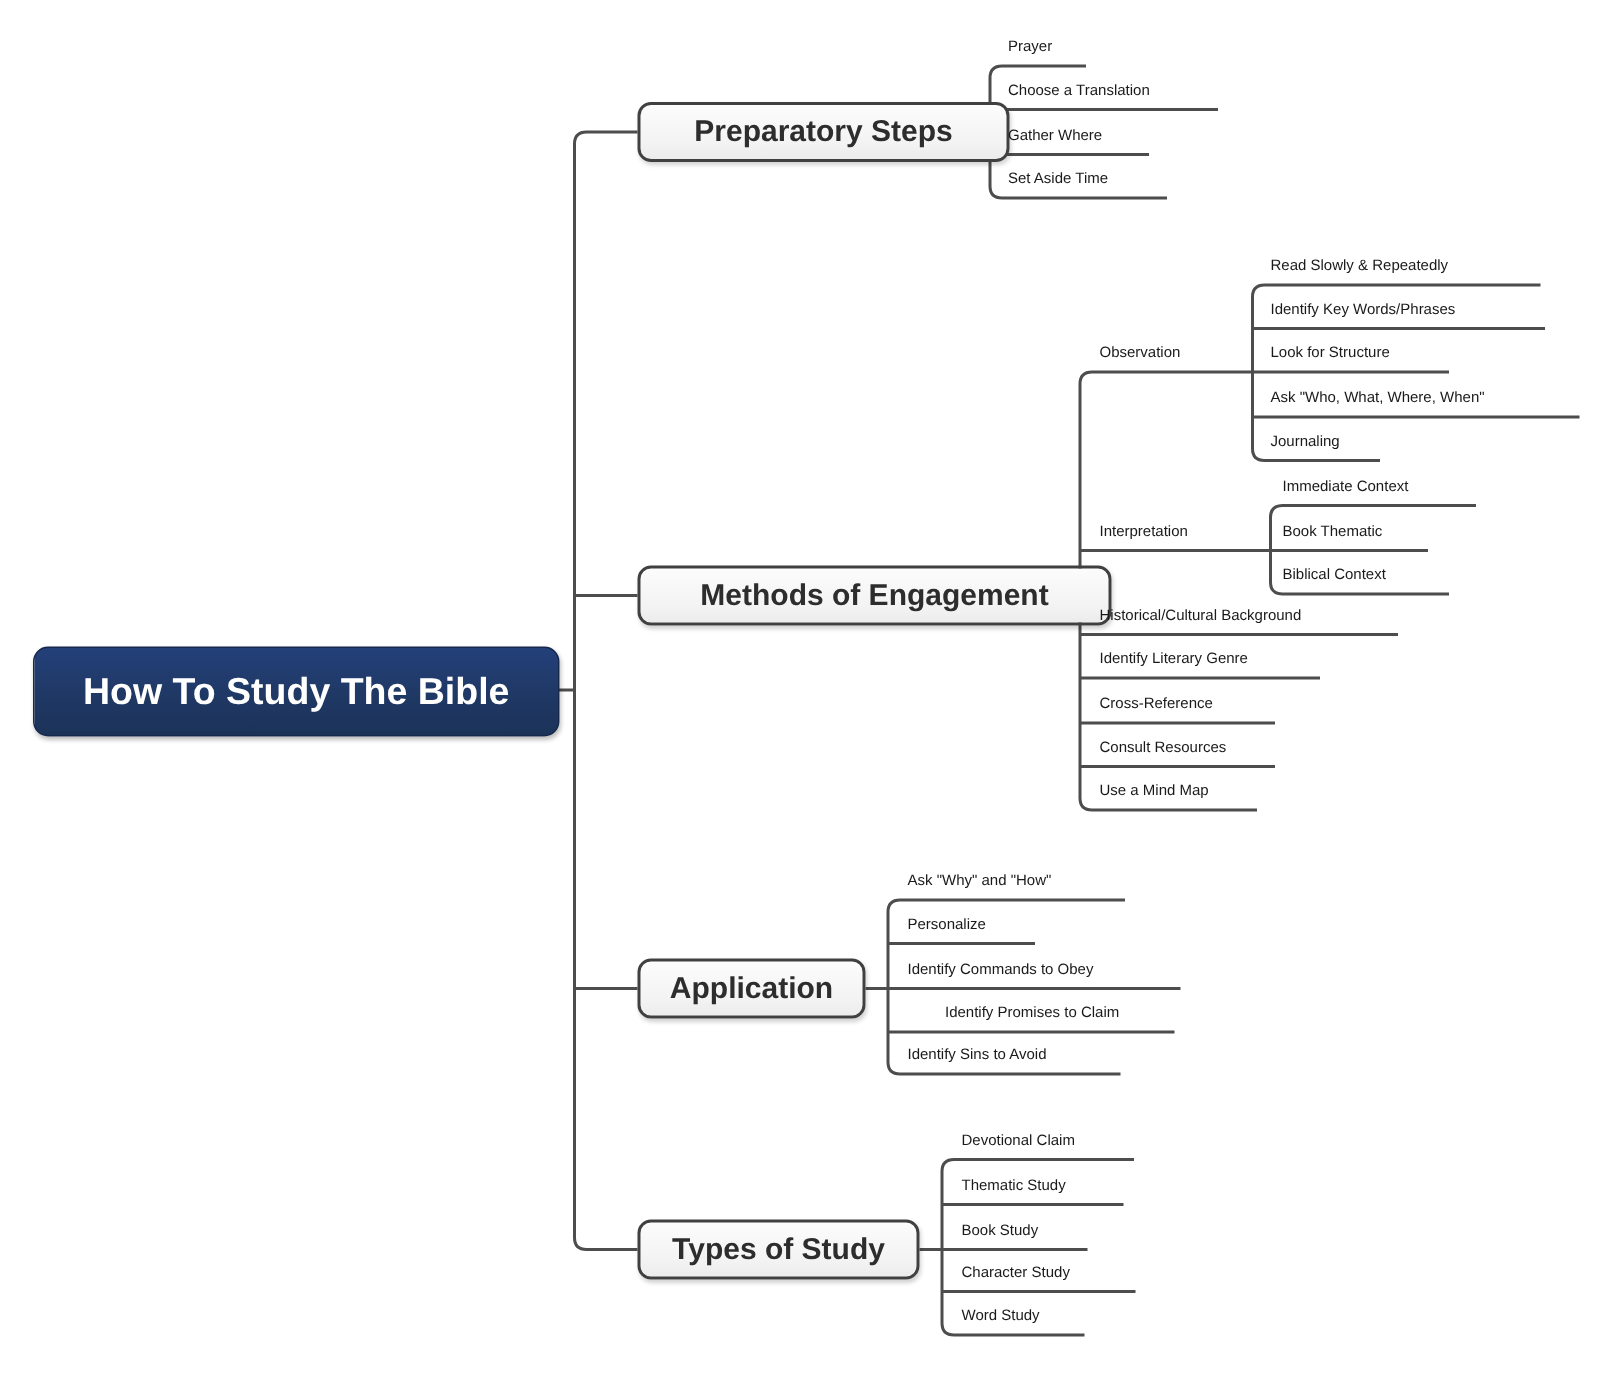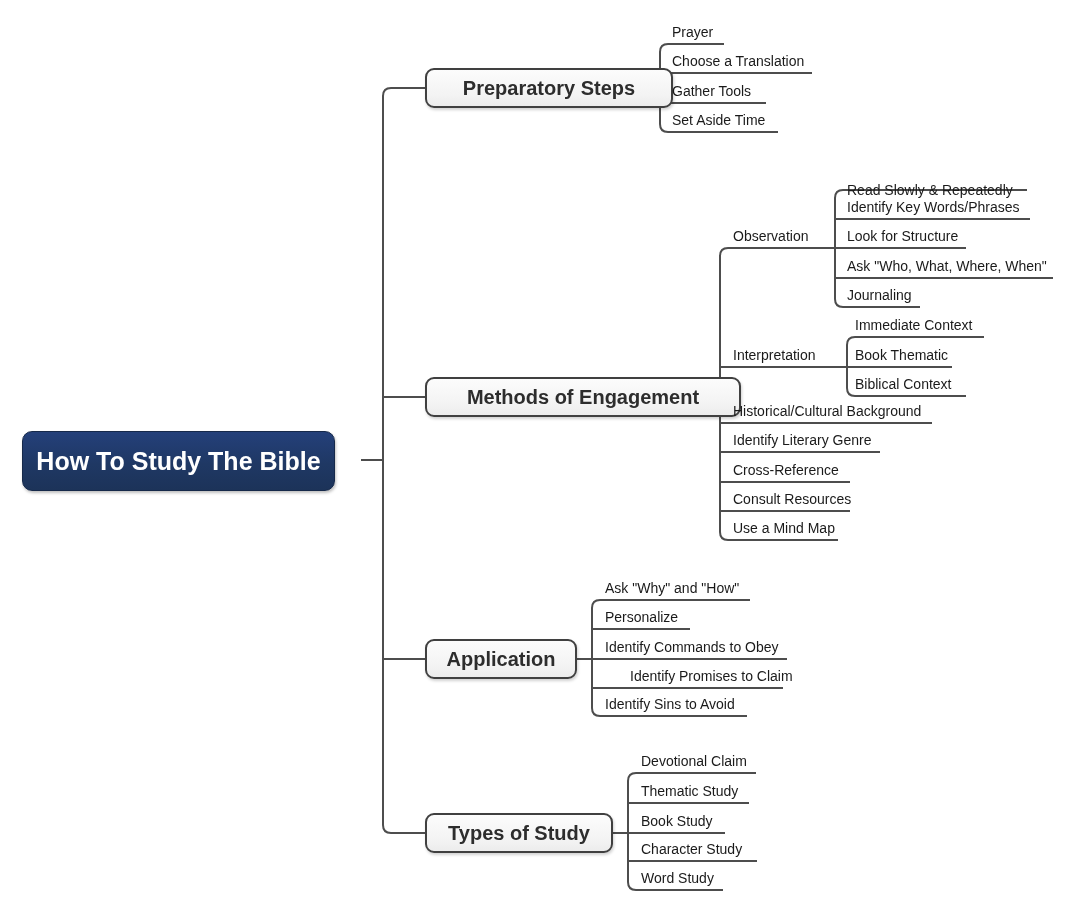--- a/index.html
+++ b/index.html
@@ -18,21 +18,21 @@
   }
   .wires path {
     fill: none;
     stroke: #4d4d4d;
     stroke-width: 2;
     stroke-linecap: butt;
   }
   .root-node {
     position: absolute;
     left: 22px; top: 431px;
-    width: 313px; height: 60px;
+    width: 351px; height: 60px;
     background: linear-gradient(180deg, #24407a 0%, #1f3864 55%, #1c3359 100%);
     border: 1px solid #16294a;
     border-radius: 10px;
     color: #ffffff;
     font-size: 25px;
     font-weight: bold;
     display: flex;
     align-items: center;
     justify-content: center;
     box-sizing: border-box;
@@ -52,21 +52,21 @@
     display: flex;
     align-items: center;
     justify-content: center;
     box-sizing: border-box;
     box-shadow: 1px 2px 3px rgba(0,0,0,0.18);
     white-space: nowrap;
     cursor: pointer;
   }
   .leaf-label {
     position: absolute;
-    font-size: 14px;
+    font-size: 10px;
     line-height: 18px;
     color: #1a1a1a;
     white-space: nowrap;
     cursor: pointer;
   }
 </style>
 </head>
 <body>
 
 <div class="canvas">
@@ -120,32 +120,32 @@
   <div class="topic-node" style="left:425px; top:68px; width:248px;">Preparatory Steps</div>
 
   <div class="topic-node" style="left:425px; top:377px; width:316px;">Methods of Engagement</div>
 
   <div class="topic-node" style="left:425px; top:813px; width:188px;">Types of Study</div>
 
   <div class="topic-node" style="left:425px; top:639px; width:152px;">Application</div>
 
   <div class="leaf-label" style="left:672px; top:23px;">Prayer</div>
   <div class="leaf-label" style="left:672px; top:52px;">Choose a Translation</div>
-  <div class="leaf-label" style="left:672px; top:82px;">Gather Tools</div>
+  <div class="leaf-label" style="left:672px; top:82px;">Gather Where</div>
   <div class="leaf-label" style="left:672px; top:111px;">Set Aside Time</div>
 
   <div class="leaf-label" style="left:733px; top:227px;">Observation</div>
   <div class="leaf-label" style="left:733px; top:346px;">Interpretation</div>
   <div class="leaf-label" style="left:733px; top:402px;">Historical/Cultural Background</div>
   <div class="leaf-label" style="left:733px; top:431px;">Identify Literary Genre</div>
   <div class="leaf-label" style="left:733px; top:461px;">Cross-Reference</div>
   <div class="leaf-label" style="left:733px; top:490px;">Consult Resources</div>
   <div class="leaf-label" style="left:733px; top:519px;">Use a Mind Map</div>
 
-  <div class="leaf-label" style="left:847px; top:169px;margin-top:12px;">Read Slowly &amp; Repeatedly</div>
+  <div class="leaf-label" style="left:847px; top:169px;">Read Slowly &amp; Repeatedly</div>
   <div class="leaf-label" style="left:847px; top:198px;">Identify Key Words/Phrases</div>
   <div class="leaf-label" style="left:847px; top:227px;">Look for Structure</div>
   <div class="leaf-label" style="left:847px; top:257px;">Ask "Who, What, Where, When"</div>
   <div class="leaf-label" style="left:847px; top:286px;">Journaling</div>
 
   <div class="leaf-label" style="left:855px; top:316px;">Immediate Context</div>
   <div class="leaf-label" style="left:855px; top:346px;">Book Thematic</div>
   <div class="leaf-label" style="left:855px; top:375px;">Biblical Context</div>
 
   <div class="leaf-label" style="left:605px; top:579px;">Ask "Why" and "How"</div>

